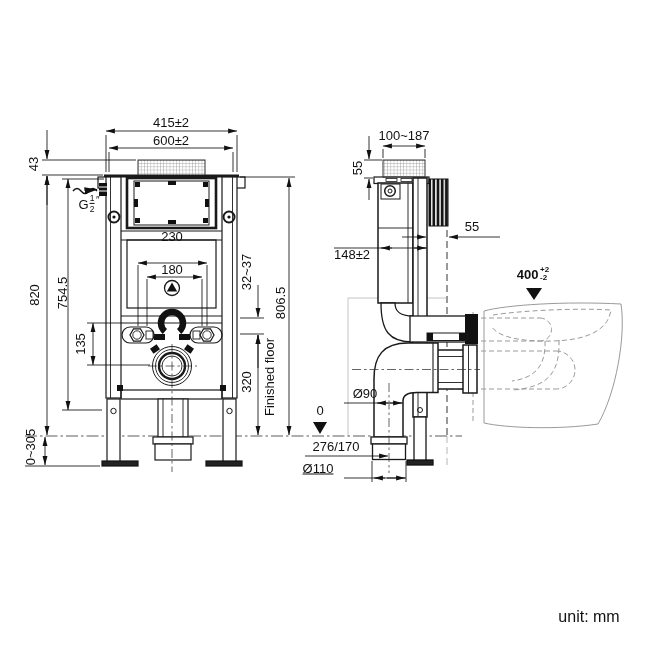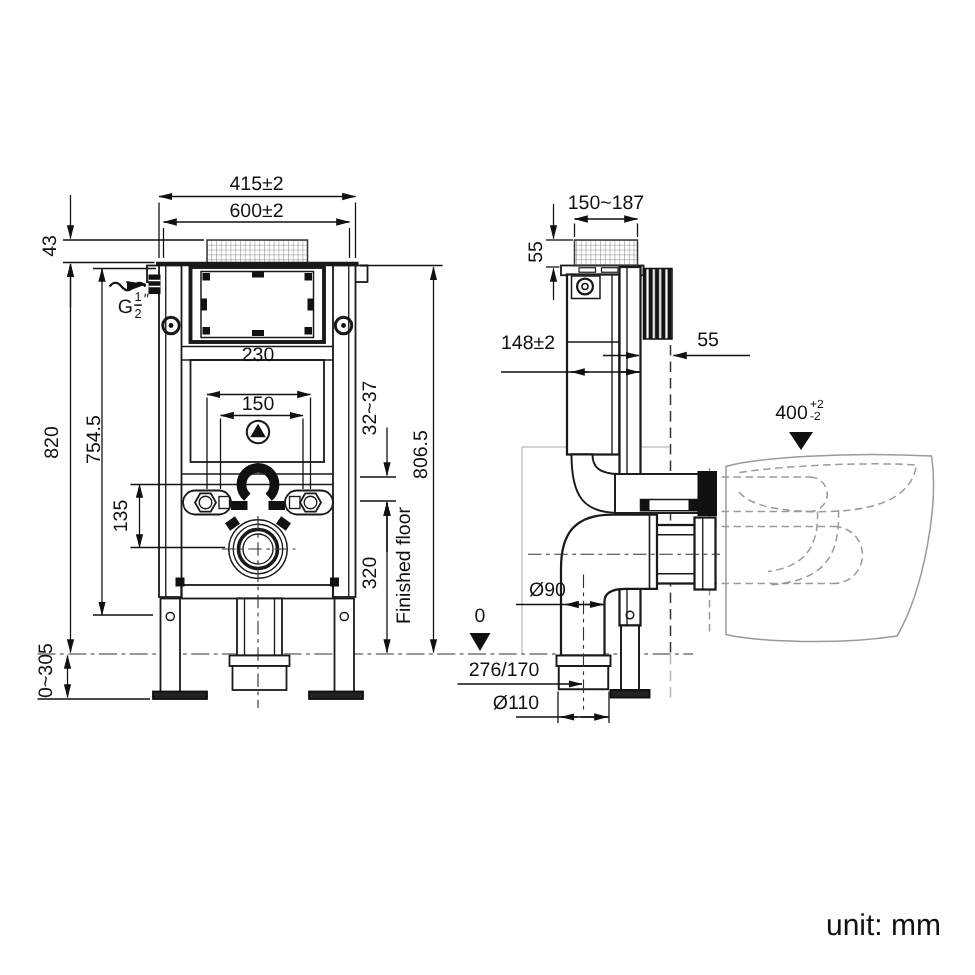--- a/index.html
+++ b/index.html
@@ -2,21 +2,21 @@
 <html><head>
 <meta charset="utf-8">
 <style>
   html,body{margin:0;padding:0;background:#fff;}
   #stage{position:relative;width:650px;height:650px;background:#fff;overflow:hidden;
          font-family:"Liberation Sans", sans-serif;color:#111;}
   #stage svg{position:absolute;left:0;top:0;}
   .lab{position:absolute;font-size:13px;color:#111;white-space:nowrap;
        transform:translate(-50%,-50%);line-height:1;}
   .lab.vert{transform:translate(-50%,-50%) rotate(-90deg);}
-  .lab.big{font-size:20px;}
+  .lab.big{font-size:16px;}
   .gspec{display:inline-flex;align-items:center;gap:1px;}
   .frac{display:inline-flex;flex-direction:column;align-items:center;
         font-size:8.5px;line-height:1.1;}
   .frac .den{border-top:1px solid #111;padding-top:0.5px;}
   .inch{font-size:10px;margin-top:-7px;margin-left:0.5px;}
   .tolwrap{display:inline-flex;align-items:center;}
   .tol{display:inline-flex;flex-direction:column;font-size:8px;line-height:1.05;
        margin-left:1.5px;margin-top:-1px;}
 </style>
 </head>
@@ -288,54 +288,54 @@
   <path d="M526,288 L542,288 L534,300 Z" fill="#111"></path>
   <path d="M313,422 L327,422 L320,434 Z" fill="#111"></path>
 </svg>
 
 <div class="lab" style="left:171px;top:122px;">415±2</div>
 <div class="lab" style="left:171px;top:140px;">600±2</div>
 <div class="lab vert" style="left:33px;top:164px;">43</div>
 <div class="lab vert" style="left:34px;top:295px;">820</div>
 <div class="lab vert" style="left:62px;top:293px;">754.5</div>
 <div class="lab" style="left:172px;top:236px;">230</div>
-<div class="lab" style="left:172px;top:269px;">150</div>
+<div class="lab" style="left:172px;top:269px;">180</div>
 <div class="lab vert" style="left:80px;top:344px;">135</div>
 <div class="lab vert" style="left:30px;top:447px;">0~305</div>
 <div class="lab vert" style="left:246px;top:272px;">32~37</div>
 <div class="lab vert" style="left:246px;top:382px;">320</div>
 <div class="lab vert" style="left:269px;top:377px;">Finished floor</div>
 <div class="lab vert" style="left:280px;top:303px;">806.5</div>
 
 <div class="lab" style="left:89px;top:204px;">
   <span class="gspec">
     <span>G</span>
     <span class="frac">
       <span>1</span>
       <span class="den">2</span>
     </span>
     <span class="inch">″</span>
   </span>
 </div>
 
-<div class="lab" style="left:404px;top:135px;">150~187</div>
+<div class="lab" style="left:404px;top:135px;">100~187</div>
 <div class="lab vert" style="left:357px;top:168px;">55</div>
-<div class="lab" style="left:352px;top:228px;">148±2</div>
+<div class="lab" style="left:352px;top:254px;">148±2</div>
 <div class="lab" style="left:472px;top:226px;">55</div>
 
-<div class="lab" style="left:533px;top:275px;">
+<div class="lab" style="left:533px;top:275px;font-weight:bold;">
   <span class="tolwrap">
     <span>400</span>
     <span class="tol">
       <span>+2</span>
       <span>-2</span>
     </span>
   </span>
 </div>
 
 <div class="lab" style="left:365px;top:393px;">Ø90</div>
 <div class="lab" style="left:320px;top:410px;">0</div>
 <div class="lab" style="left:336px;top:446px;">276/170</div>
-<div class="lab" style="left:344px;top:468px;">Ø110</div>
+<div class="lab" style="left:318px;top:468px;text-decoration:underline;">Ø110</div>
 
 <div class="lab big" style="left:589px;top:617px;">unit: mm</div>
 
 </div>
 
 </body></html>

